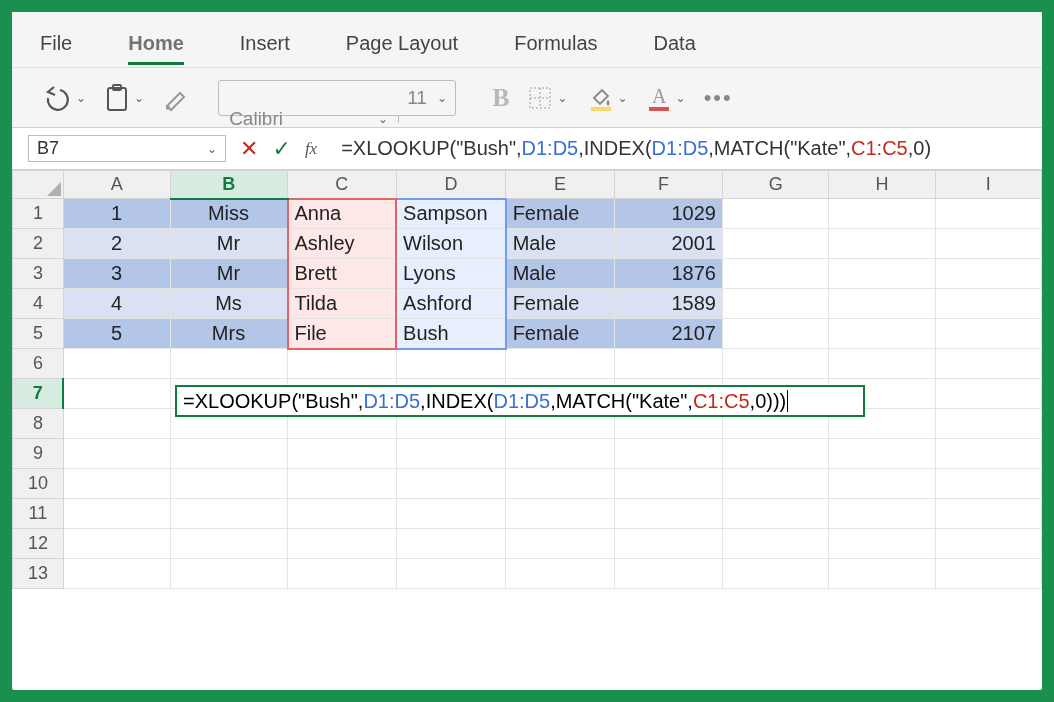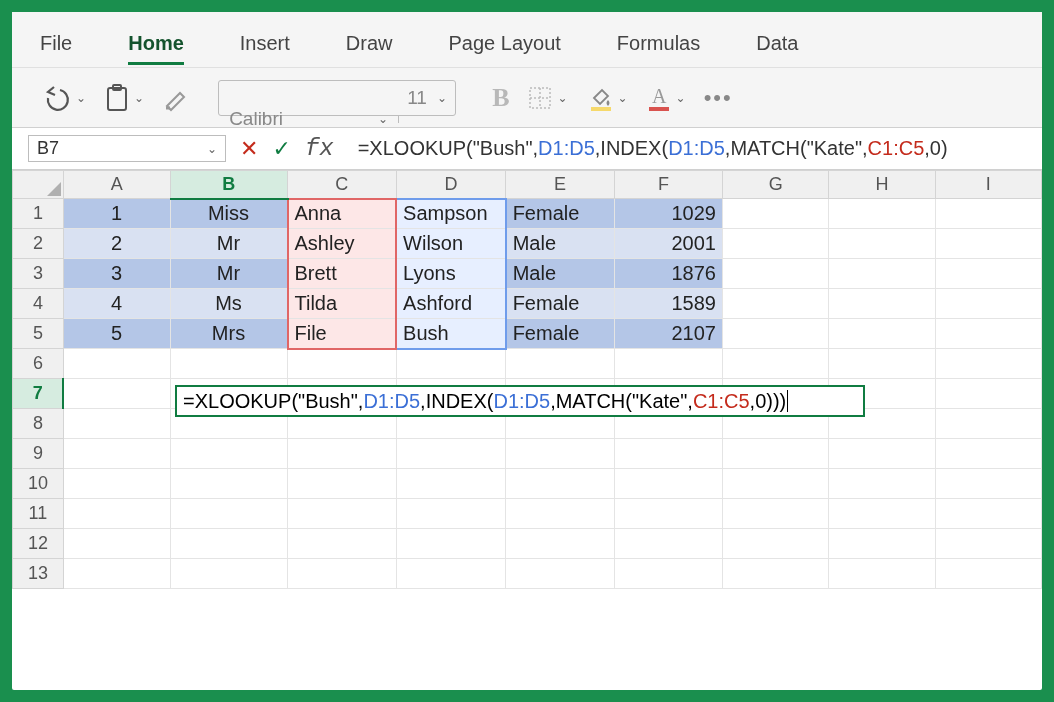--- a/index.html
+++ b/index.html
@@ -30,21 +30,21 @@
   }
   .ribbon-tab {
     padding: 10px 28px 12px 28px;
     font-size: 20px;
     color: #444;
     cursor: pointer;
     position: relative;
   }
   .ribbon-tab.active {
     font-weight: 600;
-    color: #14532d;
+    color: #737373;
   }
   .ribbon-tab.active::after {
     content: "";
     position: absolute;
     left: 28px; right: 28px; bottom: 2px;
     height: 3px;
     background: #107c41;
   }
   
   .toolbar {
@@ -122,21 +122,21 @@
     color: #333;
   }
   .fx-controls {
     display: flex;
     align-items: center;
     gap: 14px;
     padding: 0 14px;
   }
   .fx-cancel { color: #c42b1c; font-size: 22px; }
   .fx-ok { color: #107c41; font-size: 22px; }
-  .fx-label { font-style: italic; font-family: Liberation Mono, monospace; font-size: 24px; color: #555; }
+  .fx-label { font-style: italic; font-family: Liberation Serif, serif; font-size: 17px; color: #555; }
   .formula-bar {
     flex: 1;
     font-size: 20px;
     padding: 0 10px;
     white-space: nowrap;
     overflow: hidden;
     color: #333;
   }
   .f-blue { color: #3b6fd6; }
   .f-red { color: #c42b1c; }
@@ -238,21 +238,20 @@
 </style>
 </head>
 <body>
 
 <div class="window">
 
   <div class="ribbon-tabs">
     <div class="ribbon-tab">File</div>
     <div class="ribbon-tab active">Home</div>
     <div class="ribbon-tab">Insert</div>
-    <div class="ribbon-tab">Draw</div>
     <div class="ribbon-tab">Page Layout</div>
     <div class="ribbon-tab">Formulas</div>
     <div class="ribbon-tab">Data</div>
   </div>
 
   <div class="toolbar">
     <div class="tool-btn">
       <svg width="30" height="28" viewBox="0 0 30 28">
           <path d="M18 6 A10 10 0 1 1 6 14" fill="none" stroke="#555" stroke-width="2.2"></path>
           <path d="M12 3 L6 8 L13 11" fill="none" stroke="#555" stroke-width="2.2"></path>

